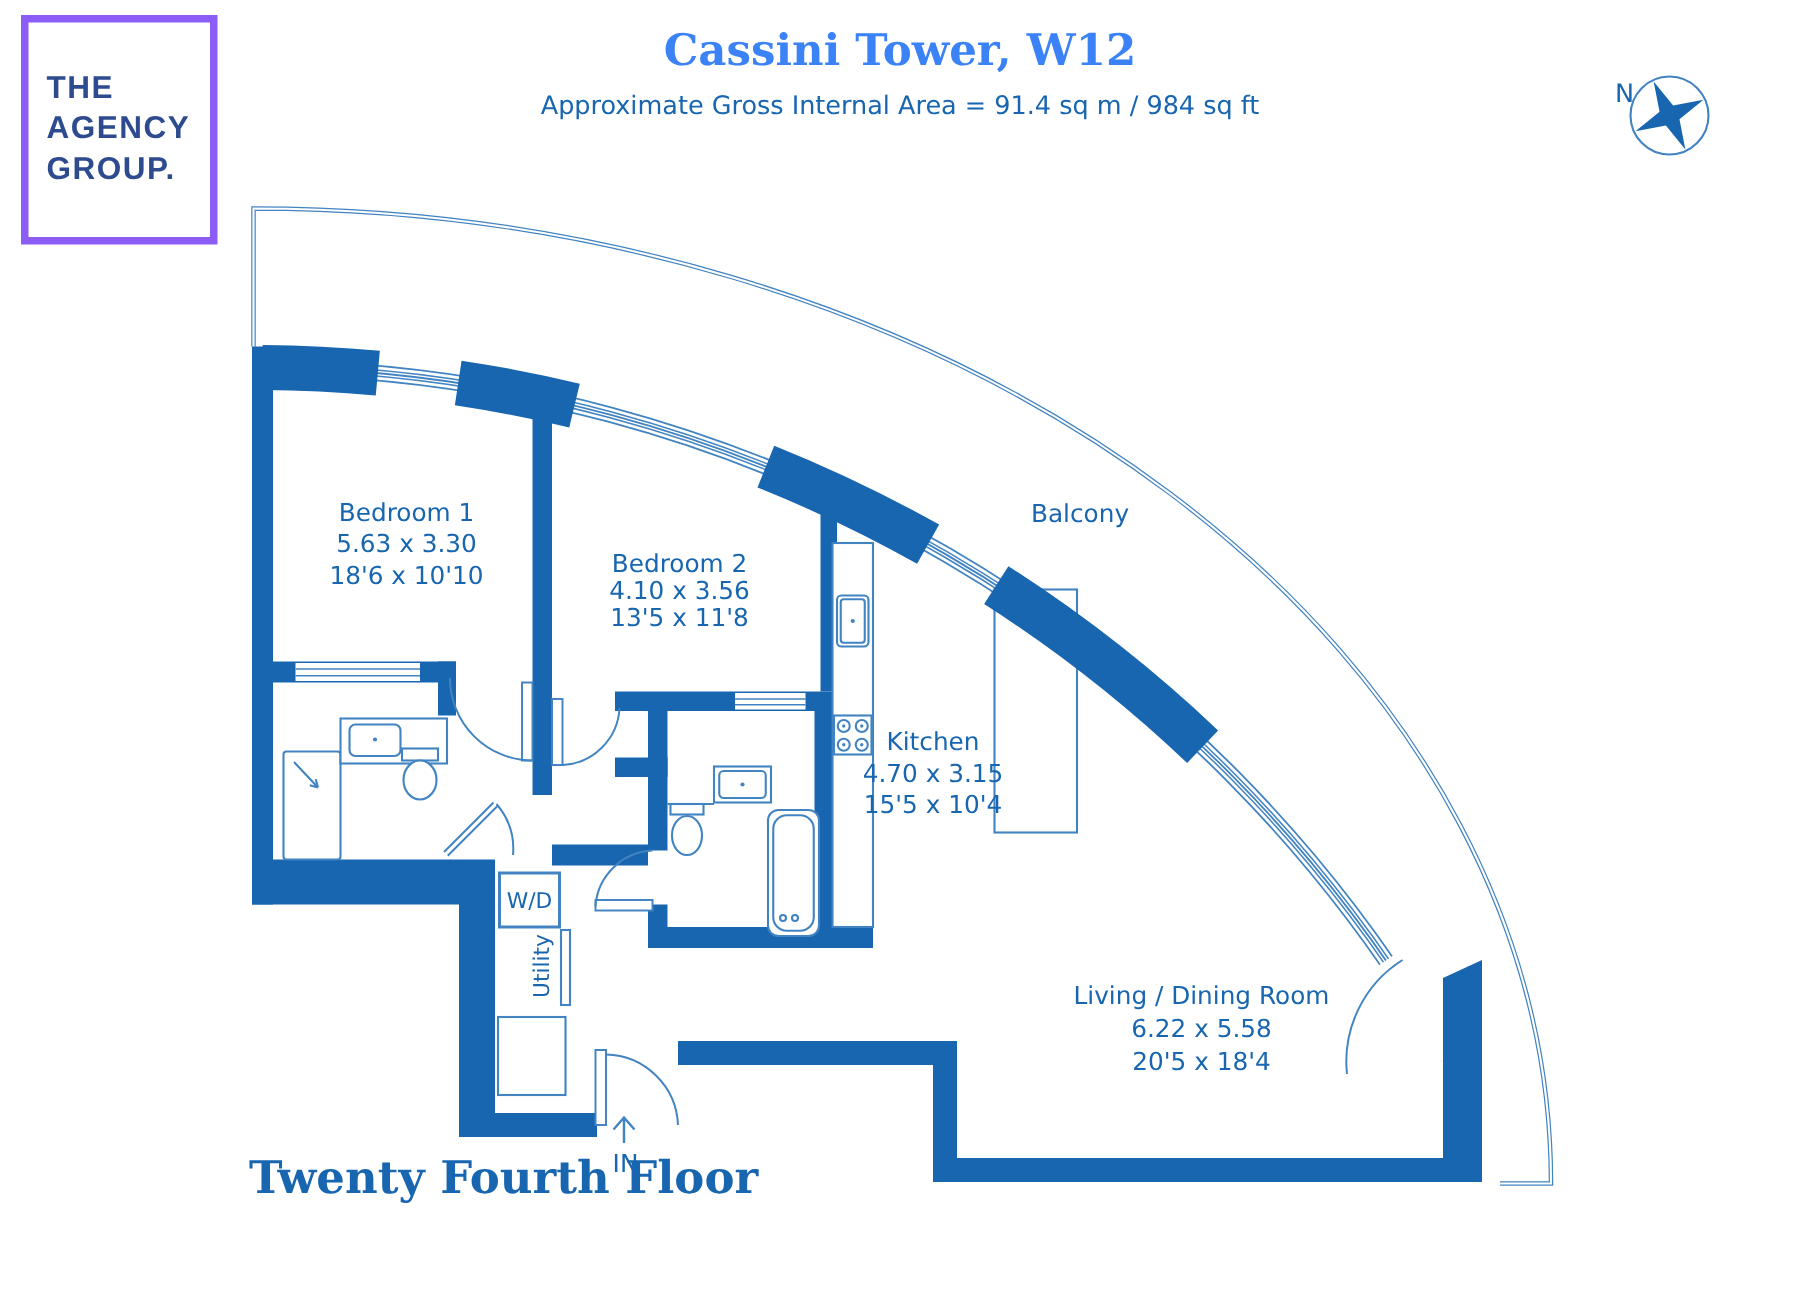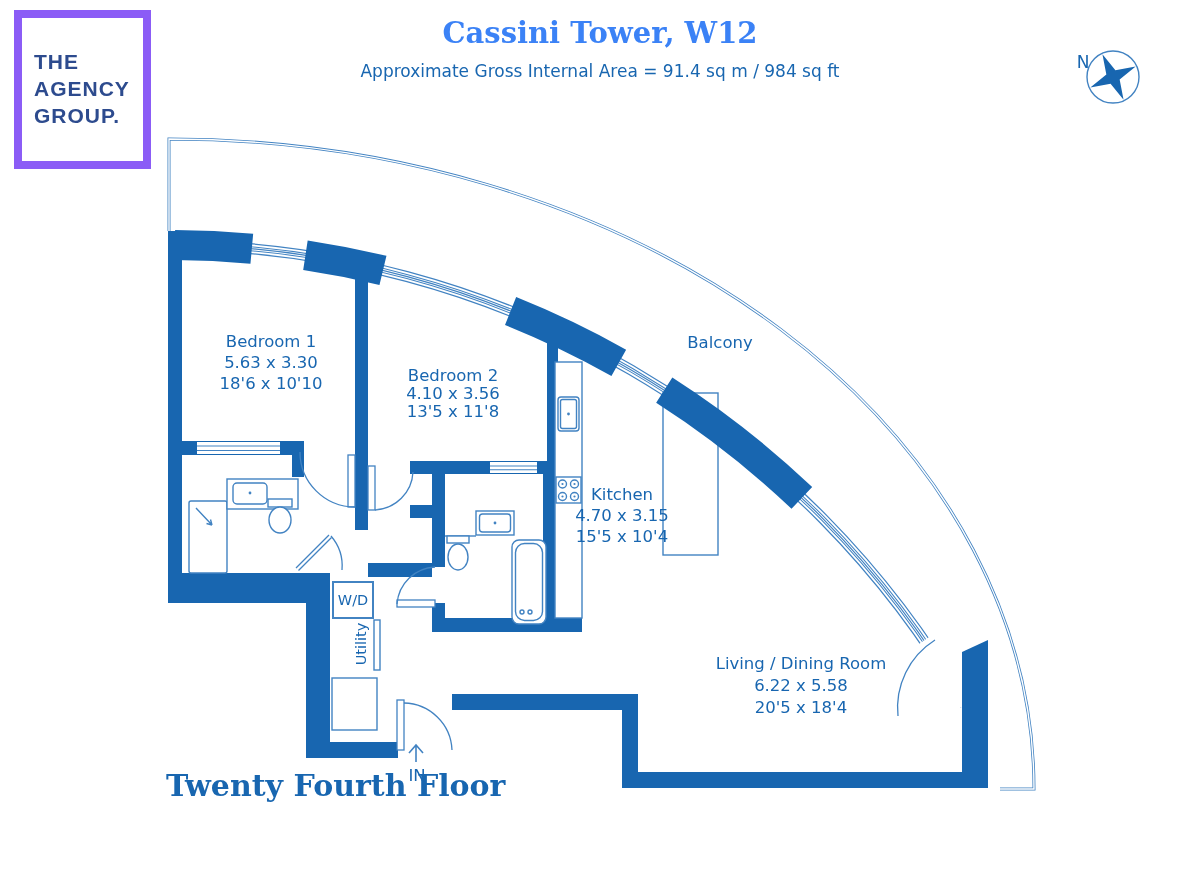--- a/index.html
+++ b/index.html
@@ -1,20 +1,20 @@
 <!DOCTYPE html>
 <html><head>
 <meta charset="utf-8">
 <style>
   html,body{margin:0;padding:0;background:#ffffff;}
   #stage{position:relative;width:1200px;height:873px;background:#ffffff;overflow:hidden;
          font-family:"DejaVu Sans", sans-serif;}
   
   .logo-box{position:absolute;left:14px;top:10px;width:109px;height:113px;
-            border:8px solid #8b5cf6;color:#2D4B8E;
+            border:5px solid #8b5cf6;color:#2D4B8E;
             font-family:"Liberation Sans", sans-serif;font-weight:bold;
             font-size:21px;letter-spacing:1px;line-height:27px;
             padding:30px 0 0 12px;box-sizing:content-box;}
   .hdr-title{position:absolute;left:0;top:16px;width:100%;text-align:center;
              font-family:"DejaVu Serif", serif;font-weight:bold;font-size:29px;color:#3b82f6;}
   .hdr-sub{position:absolute;left:0;top:61px;width:100%;text-align:center;
            font-size:17px;color:#1866B0;}
   .floor-label{position:absolute;left:166px;top:768px;
                font-family:"DejaVu Serif", serif;font-weight:bold;font-size:30px;color:#1866B0;}
   .disclaimer{position:absolute;left:0;top:820px;width:100%;text-align:center;

